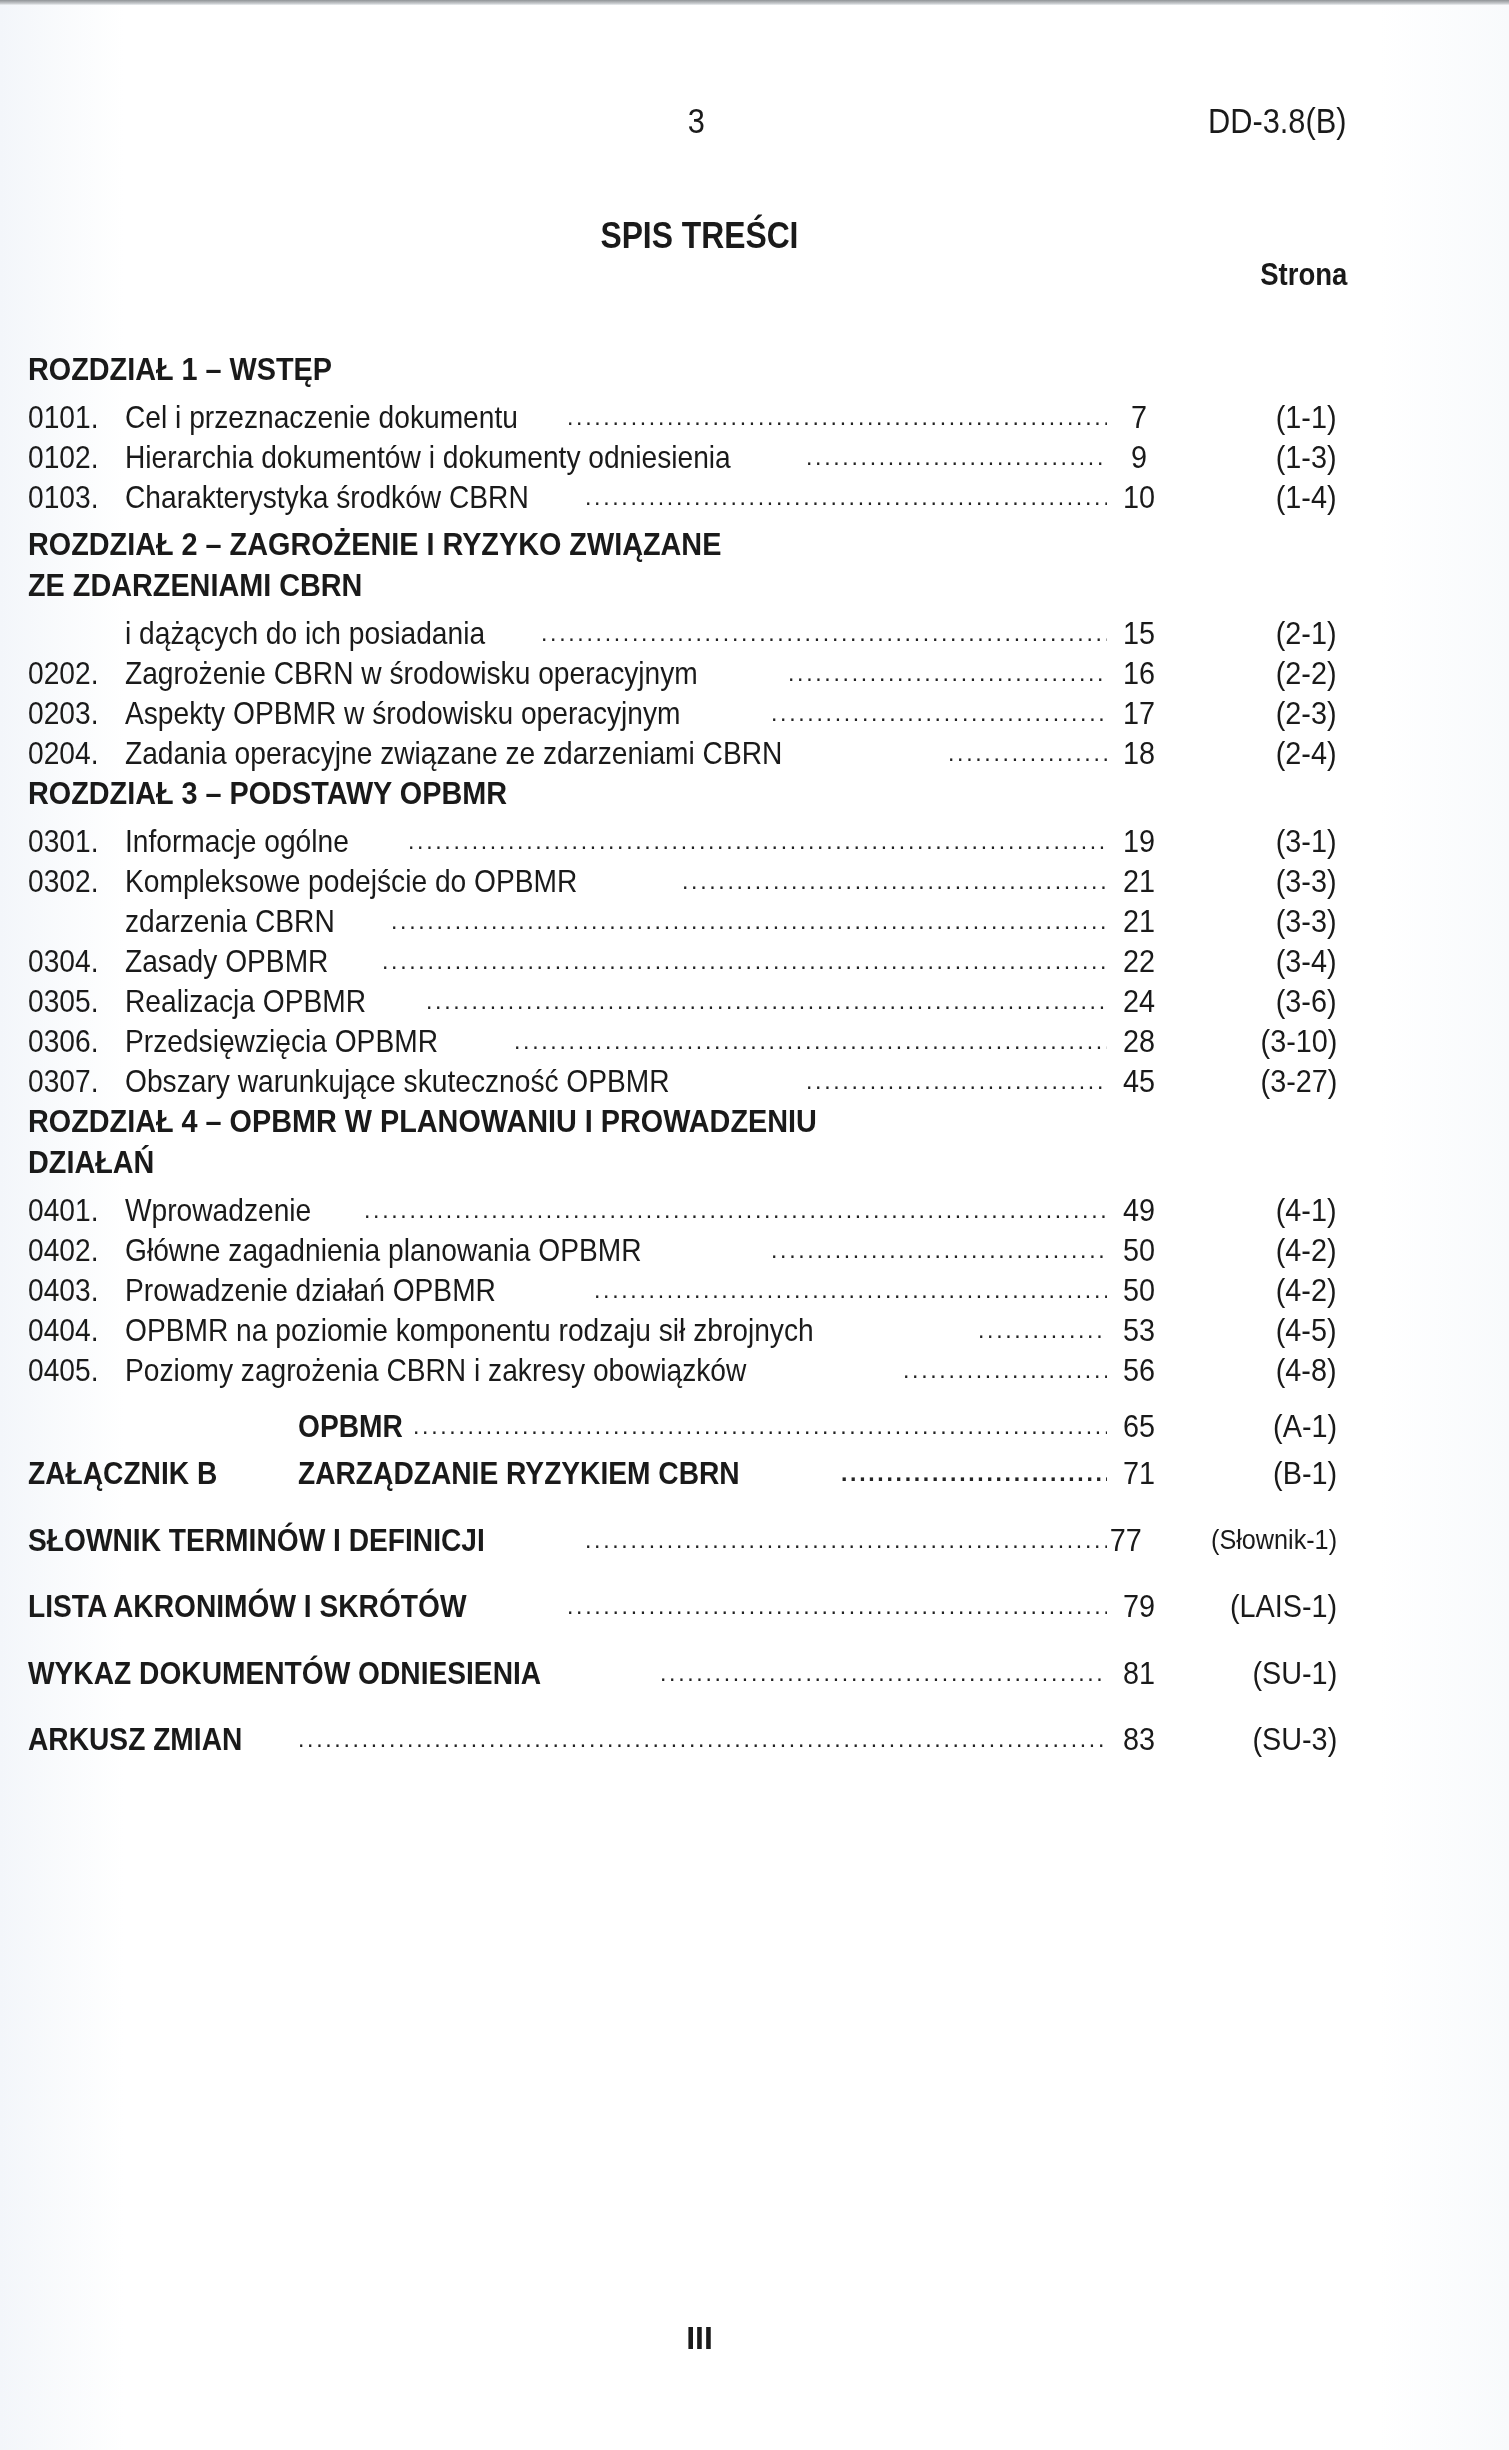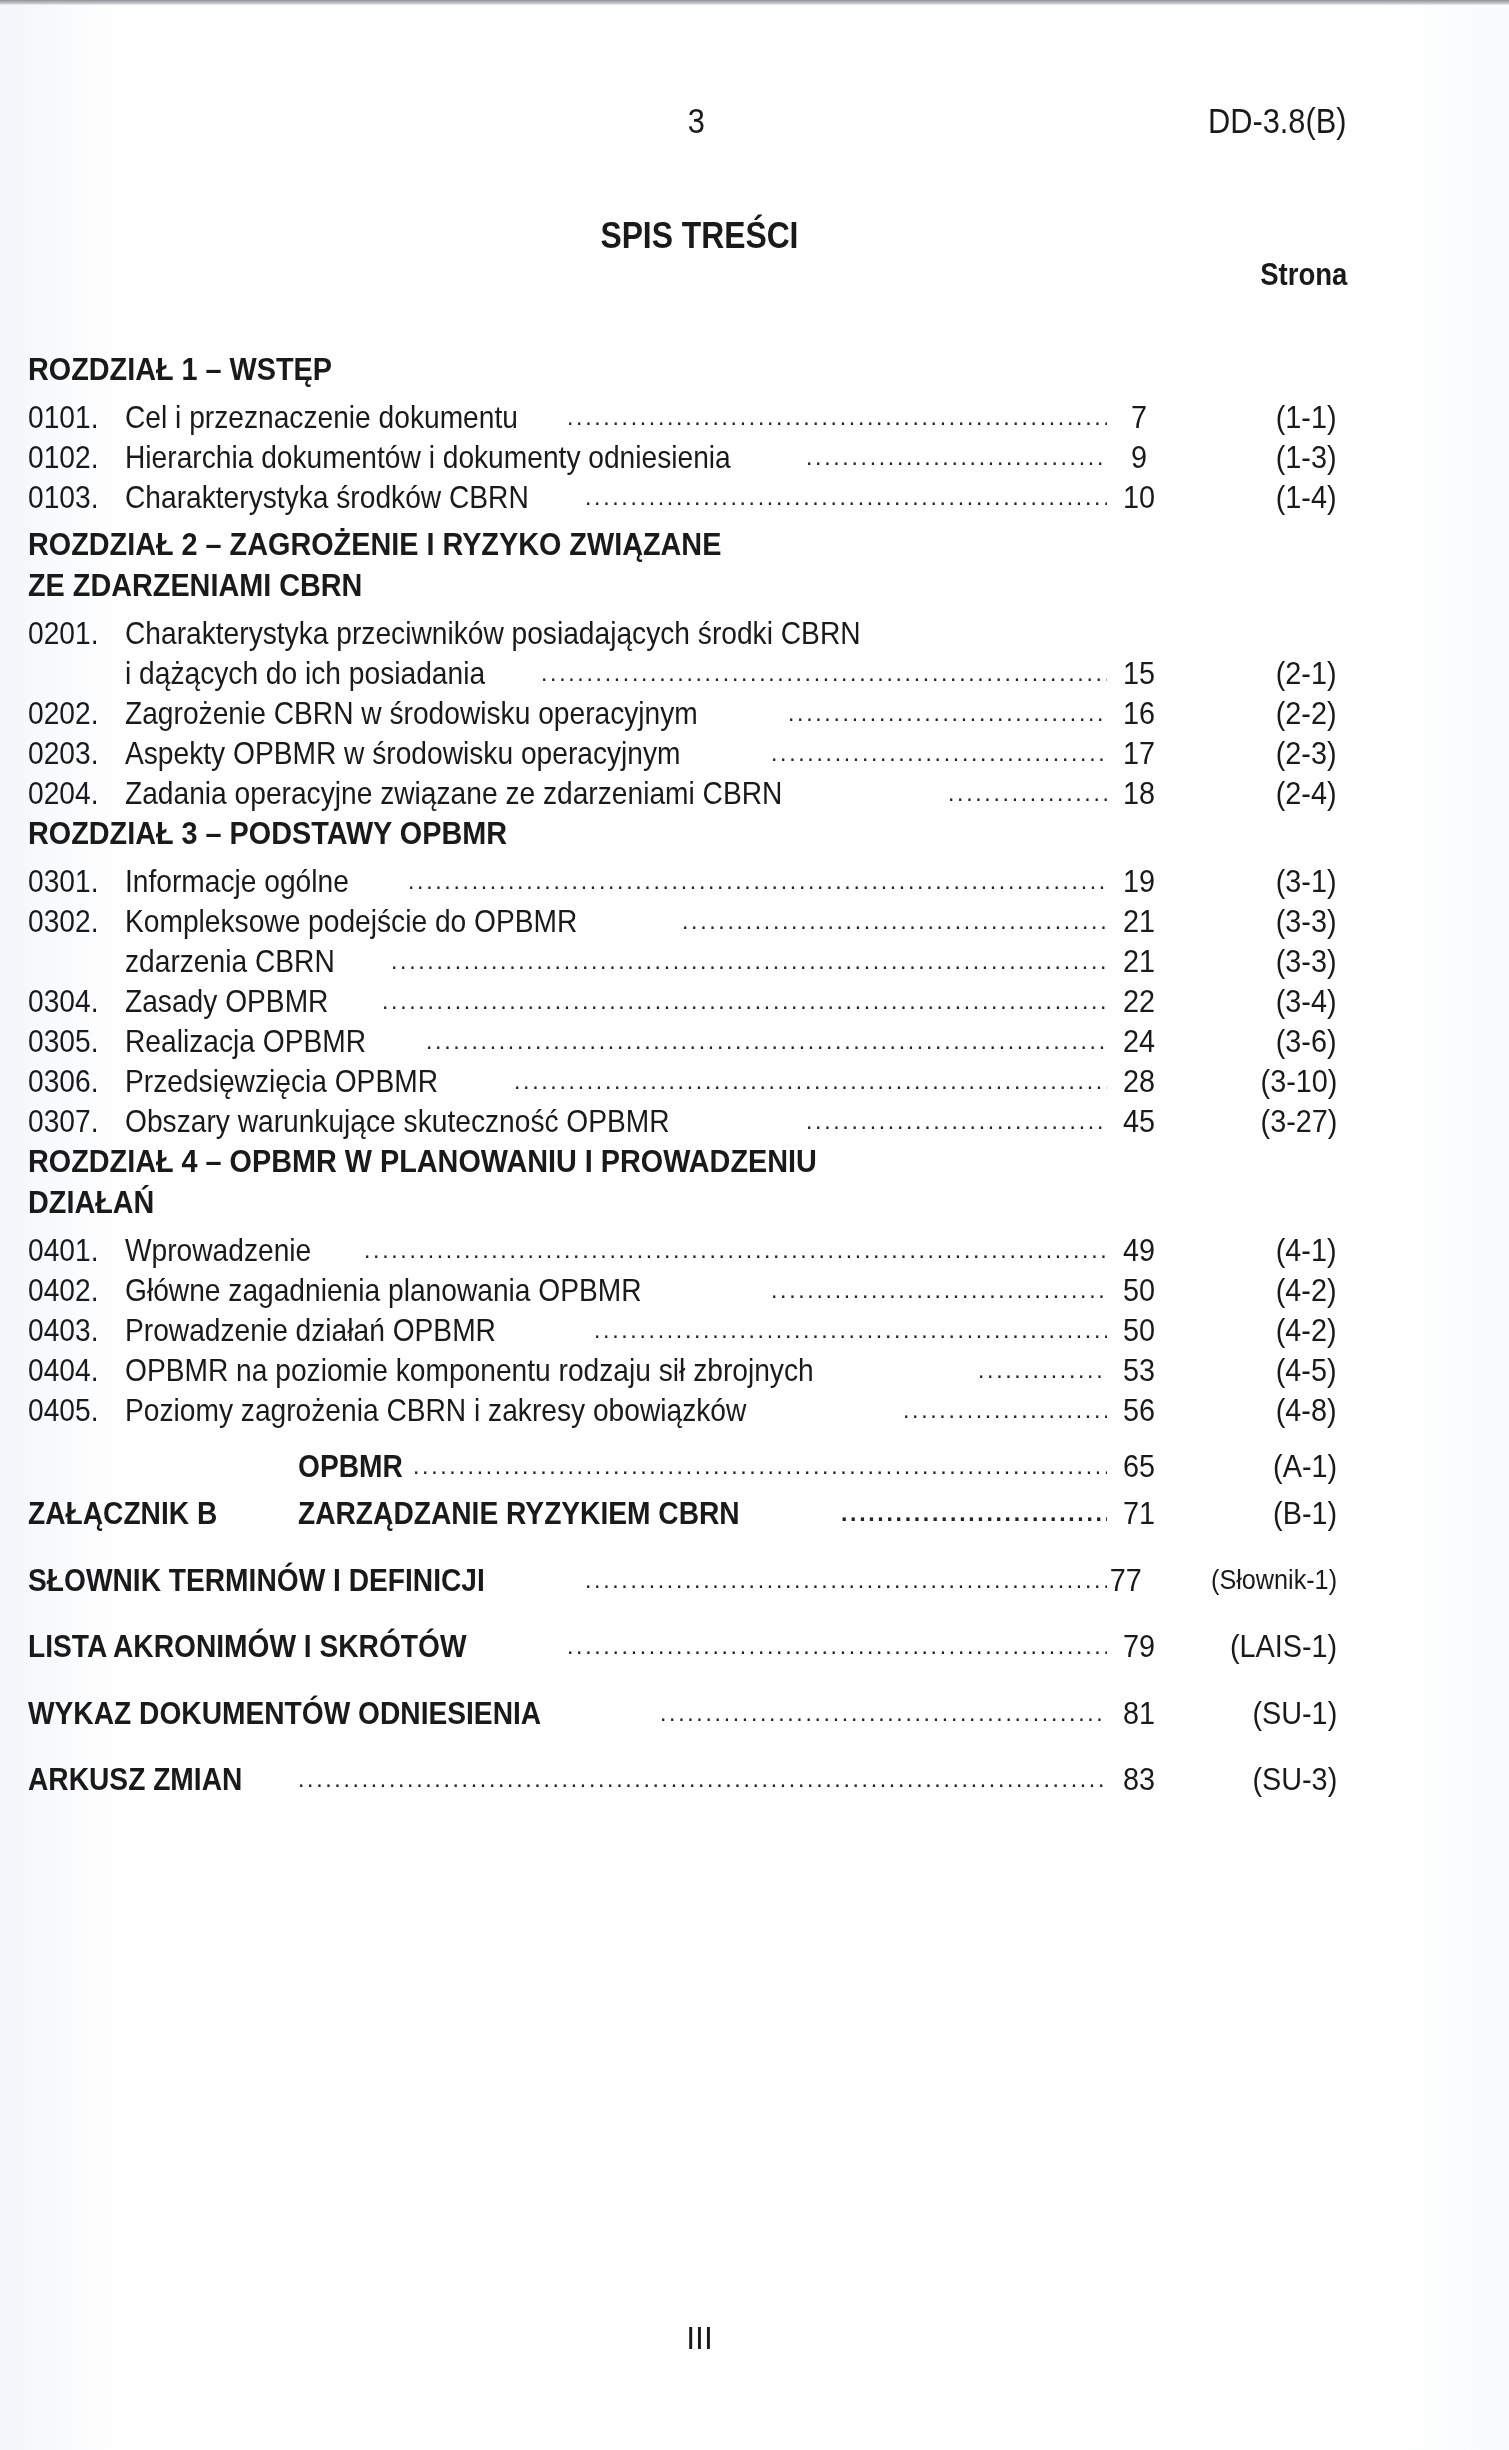--- a/index.html
+++ b/index.html
@@ -157,20 +157,21 @@
     .boldrow.annexrow .text {
       left: 270px !important;
     }
     .footer-roman {
       position: absolute;
       top: 2320px;
       left: 0;
       width: 1399px;
       text-align: center;
       font-size: 32px;
+      font-weight: bold;
     }
   </style>
 </head>
 <body>
 
 <div class="scan-edge"></div>
 
 <div class="header-page-num">3</div>
 <div class="header-doc-id">DD-3.8(B)</div>
 
@@ -200,24 +201,20 @@
     <span class="leader" style="left:557px">......................................................................................................................................................................................</span>
     <span class="text">Charakterystyka środków CBRN</span>
     <span class="page">10</span>
     <span class="sec">(1-4)</span>
   </div>
 
   <div class="spacer-s"></div>
   <div class="chapter">ROZDZIAŁ 2 – ZAGROŻENIE I RYZYKO ZWIĄZANE</div>
   <div class="chapter">ZE ZDARZENIAMI CBRN</div>
   <div class="spacer-s"></div>
-  <div class="row">
-    <span class="num">0201.</span>
-    <span class="text">Charakterystyka przeciwników posiadających środki CBRN</span>
-  </div>
   <div class="row">
     <span class="leader" style="left:513px">......................................................................................................................................................................................</span>
     <span class="text cont">i dążących do ich posiadania</span>
     <span class="page">15</span>
     <span class="sec">(2-1)</span>
   </div>
   <div class="row">
     <span class="num">0202.</span>
     <span class="leader" style="left:760px">......................................................................................................................................................................................</span>
     <span class="text">Zagrożenie CBRN w środowisku operacyjnym</span>

